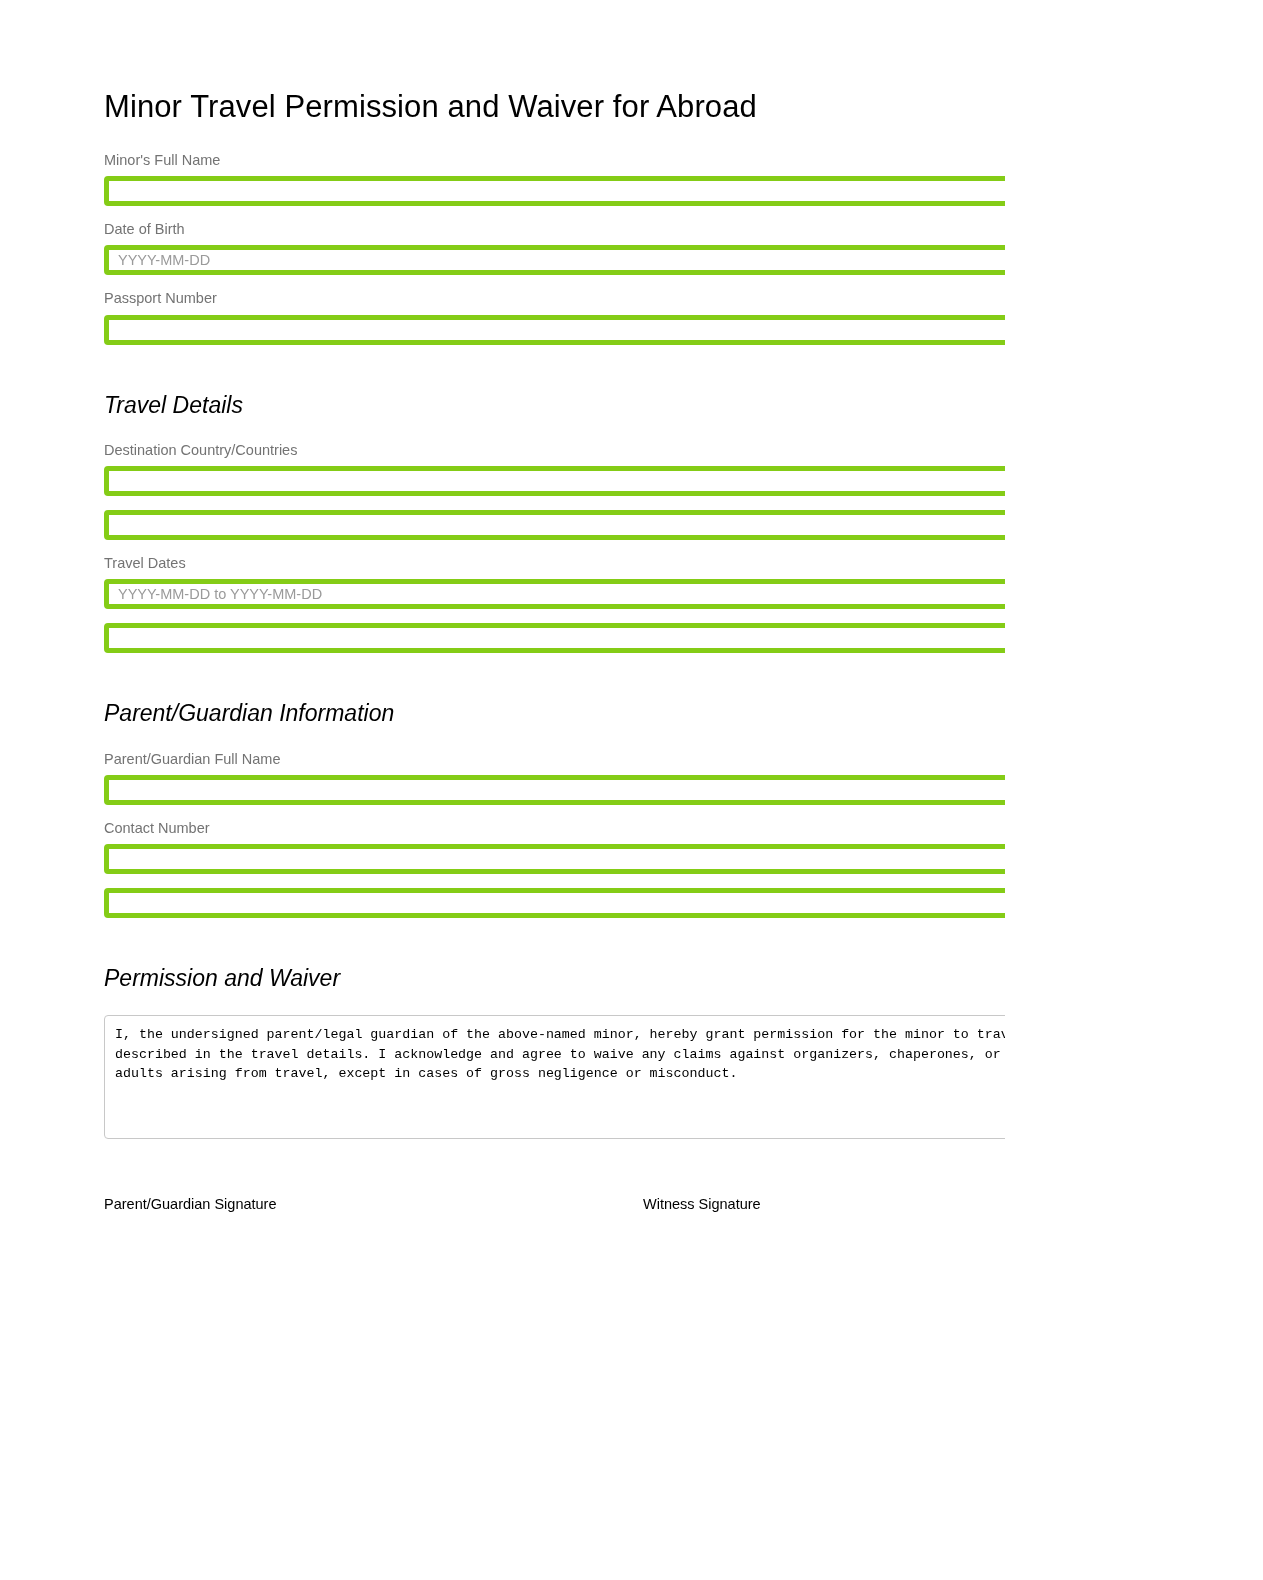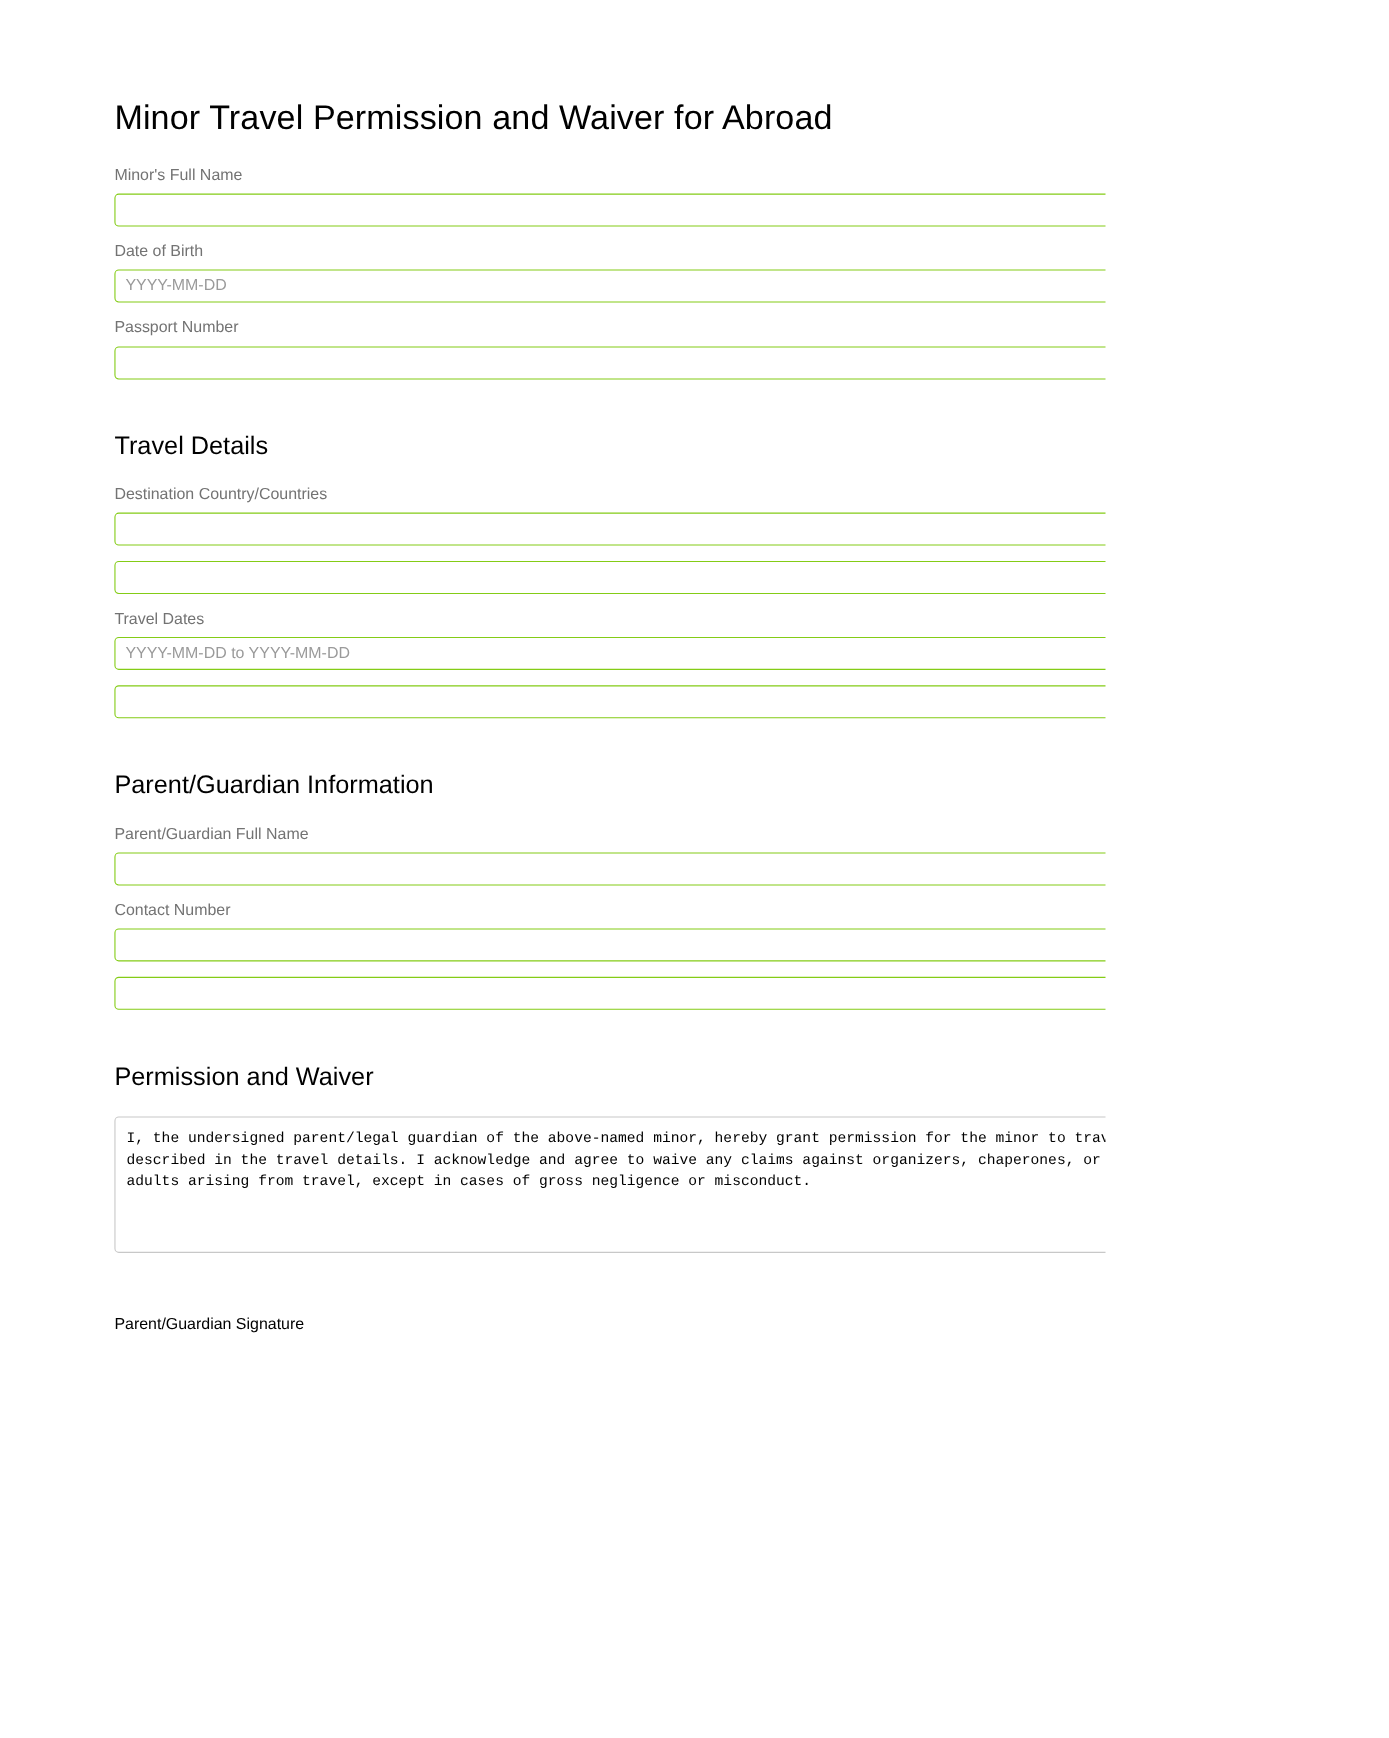--- a/index.html
+++ b/index.html
@@ -37,20 +37,21 @@
     line-height: 1.2;
     margin: 0 0 26px 0;
     letter-spacing: 0.1px;
   }
 
   .section-heading {
     font-size: 23px;
     font-weight: normal;
     line-height: 1.2;
     margin: 0 0 22px 0;
+    font-style: italic;
   }
 
   .section {
     margin-top: 47px;
   }
 
   .field {
     margin-bottom: 14px;
   }
 
@@ -65,21 +66,21 @@
   .text-input {
     display: block;
     box-sizing: border-box;
     width: 1044px;
     height: 30px;
     padding: 4px 9px;
     font-family: "Liberation Sans", sans-serif;
     font-size: 14.5px;
     color: #000;
     background: #ffffff;
-    border: 1px solid #84cc16;
+    border: 5px solid #84cc16;
     border-radius: 4px;
     outline: none;
   }
   .text-input::placeholder {
     color: #9a9a9a;
     opacity: 1;
   }
 
   .waiver-section {
     margin-top: 47px;
@@ -187,16 +188,19 @@
     <div class="waiver-section">
       <h2 class="section-heading">Permission and Waiver</h2>
 
       <textarea class="waiver-textarea" style="">I, the undersigned parent/legal guardian of the above-named minor, hereby grant permission for the minor to travel abroad as described in the travel details. I acknowledge and agree to waive any claims against organizers, chaperones, or accompanying adults arising from travel, except in cases of gross negligence or misconduct.</textarea>
     </div>
 
     <div class="signature-row">
       <div class="signature-col">
         <span class="signature-label">Parent/Guardian Signature</span>
       </div>
+      <div class="signature-col">
+        <span class="signature-label">Witness Signature</span>
+      </div>
     </div>
 
   </div>
 </div>
 
 </body></html>

